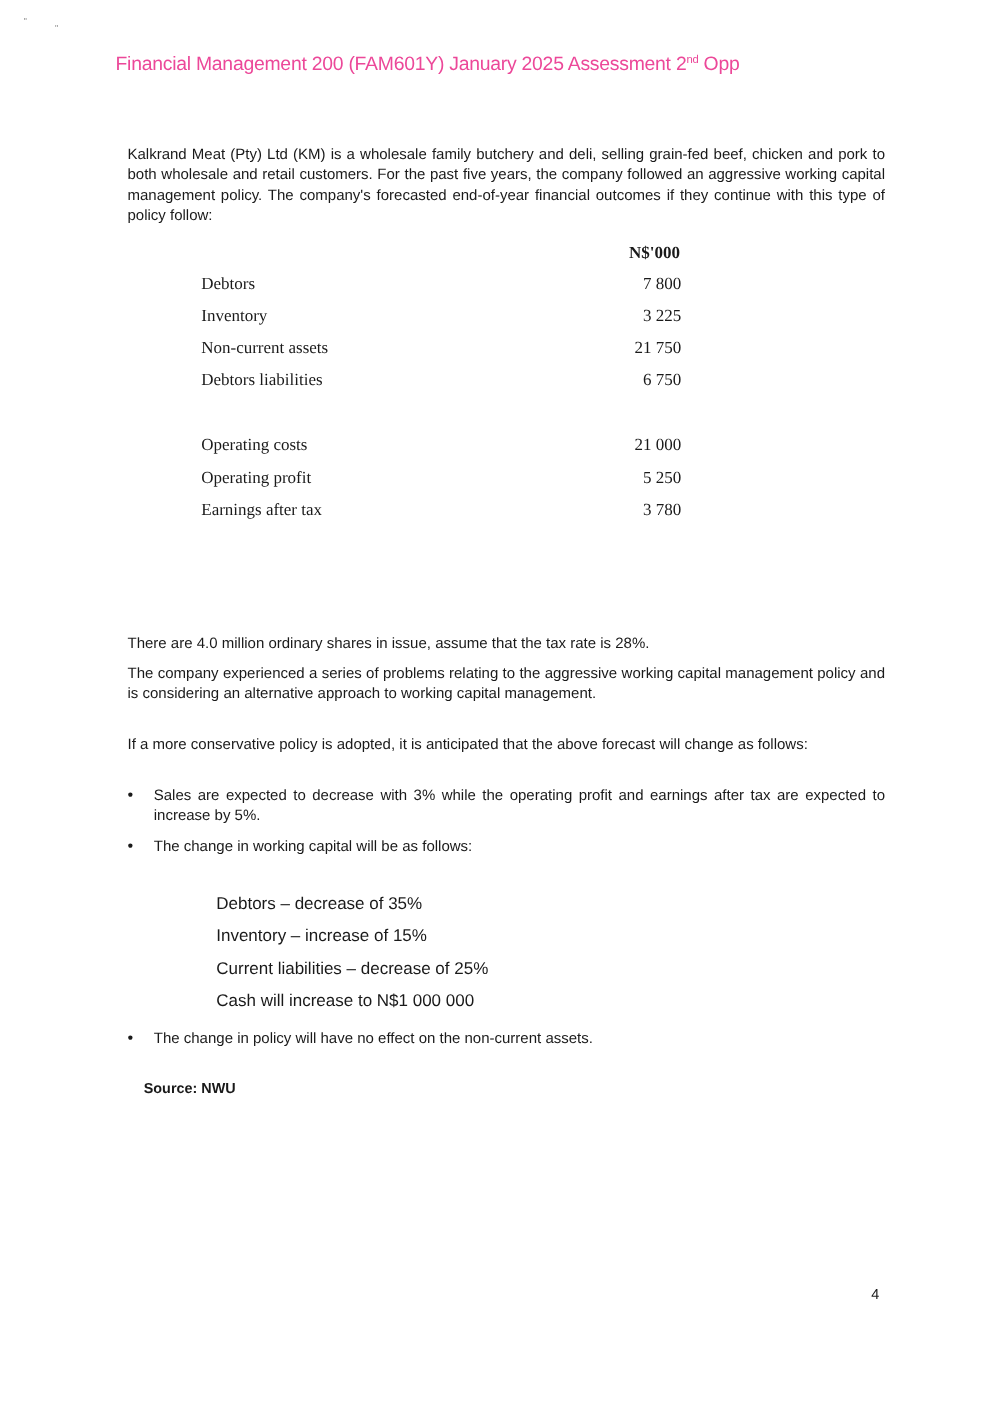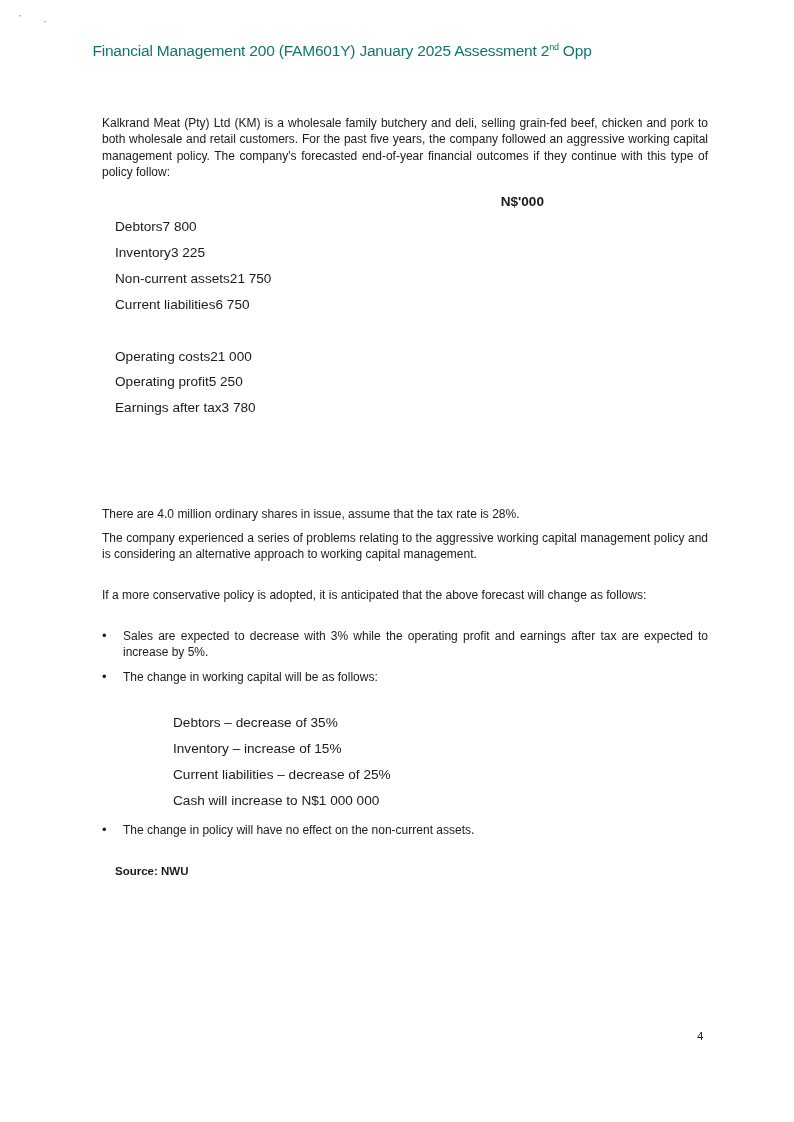--- a/index.html
+++ b/index.html
@@ -19,21 +19,21 @@
       position: absolute;
       font-size: 7px;
       color: #888;
     }
     .header {
       position: absolute;
       top: 42px; left: 0; width: 684px;
       text-align: center;
       font-size: 15.5px;
       letter-spacing: -0.2px;
-      color: #0f766e;
+      color: #ec4899;
     }
     .header sup { font-size: 9px; vertical-align: 6px; }
     .q-title-row {
       position: absolute;
       top: 90px; left: 102px; width: 606px;
       display: flex; justify-content: space-between;
       font-weight: bold; font-size: 13.5px;
     }
     .body-text {
       font-size: 12px;
@@ -41,31 +41,33 @@
       text-align: justify;
     }
     .intro {
       position: absolute;
       top: 115px; left: 102px; width: 606px;
     }
     .fin-table {
       position: absolute;
       top: 194px; left: 115px; width: 430px;
       font-size: 13.6px;
+      font-family: Liberation Serif, serif;
     }
     .fin-head {
       height: 20px;
       text-align: right;
       font-weight: bold;
       padding-right: 1px;
     }
     .fin-row {
-      display: flex; 
+      display: flex; justify-content: space-between;
       height: 25.8px;
       align-items: center;
+      margin-left: 46px;
     }
     .fin-gap { height: 26px; }
     .fin-label { text-align: left; }
     .fin-value { text-align: right; }
     .p-shares { position: absolute; top: 506px; left: 102px; width: 606px; }
     .p-problems { position: absolute; top: 530px; left: 102px; width: 606px; }
     .p-conserv { position: absolute; top: 587px; left: 102px; width: 606px; }
     .bullet {
       position: absolute; left: 102px; width: 606px;
       display: flex;
@@ -120,21 +122,21 @@
     </div>
     <div class="fin-row">
       <span class="fin-label">Inventory</span>
       <span class="fin-value">3 225</span>
     </div>
     <div class="fin-row">
       <span class="fin-label">Non-current assets</span>
       <span class="fin-value">21 750</span>
     </div>
     <div class="fin-row">
-      <span class="fin-label">Current liabilities</span>
+      <span class="fin-label">Debtors liabilities</span>
       <span class="fin-value">6 750</span>
     </div>
 
     <div class="fin-gap"></div>
 
     <div class="fin-row">
       <span class="fin-label">Operating costs</span>
       <span class="fin-value">21 000</span>
     </div>
     <div class="fin-row">

